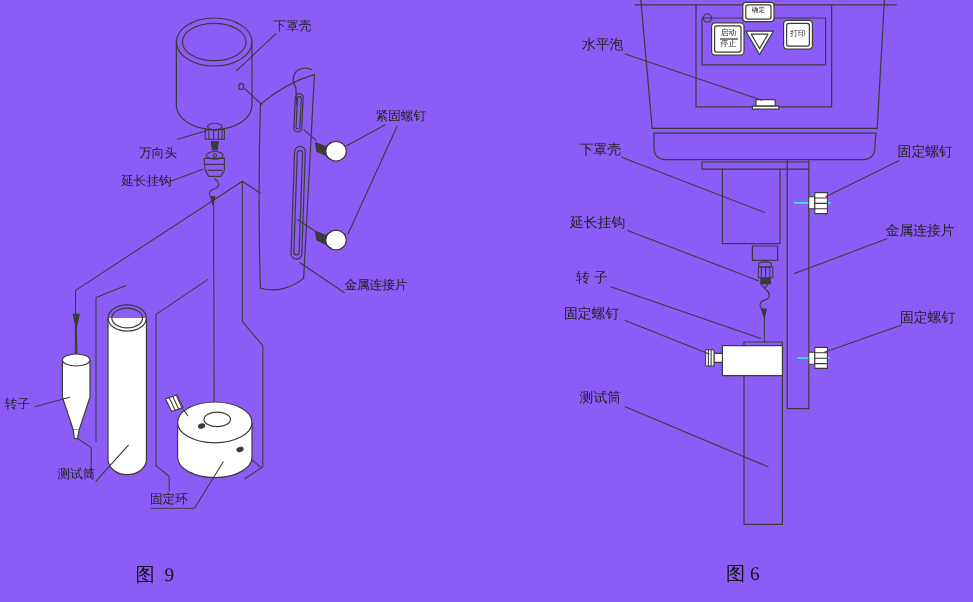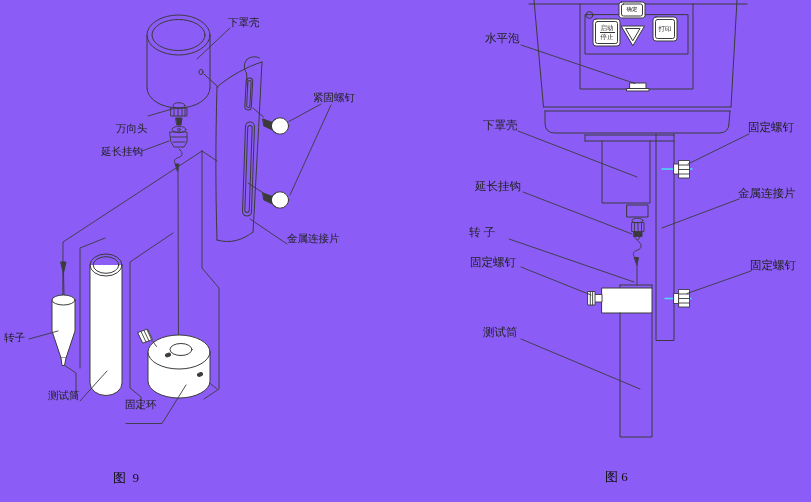--- a/index.html
+++ b/index.html
@@ -1,21 +1,21 @@
 <!DOCTYPE html>
 <html><head>
 <meta charset="utf-8">
 <style>
   html,body{margin:0;padding:0;background:#ffffff;}
   #stage{position:relative;width:811px;height:502px;background:#8b5cf6;overflow:hidden;
          font-family:"Liberation Sans","DejaVu Sans",sans-serif;color:#1f1f1f;}
   svg{position:absolute;left:0;top:0;}
   .lbl{position:absolute;font-size:10.5px;line-height:1.15;white-space:pre;color:#222;}
   .lbl-r{position:absolute;font-size:11.5px;line-height:1.15;white-space:pre;color:#222;}
-  .caption{position:absolute;font-size:13px;color:#111;white-space:pre;
+  .caption{position:absolute;font-size:16px;color:#111;white-space:pre;
            font-family:"Liberation Serif","DejaVu Serif",serif;}
   .btn-txt{position:absolute;font-size:6px;line-height:1.1;color:#222;text-align:center;}
   .btn-two{position:absolute;width:22px;font-size:6.5px;line-height:1.25;color:#222;text-align:center;}
   .btn-two span{display:inline-block;}
   .btn-two .top{border-bottom:1px solid #333;padding:0 1px;}
 </style>
 </head>
 <body>
 
 <div id="stage">
@@ -238,27 +238,27 @@
   </g>
 </svg>
 
 <div class="lbl" style="left:228px;top:16px">下罩壳</div>
 <div class="lbl" style="left:116px;top:122px">万向头</div>
 <div class="lbl" style="left:101px;top:145px">延长挂钩</div>
 <div class="lbl" style="left:313px;top:91px">紧固螺钉</div>
 <div class="lbl" style="left:287px;top:232px">金属连接片</div>
 <div class="lbl" style="left:4px;top:331px">转子</div>
 <div class="lbl" style="left:48px;top:389px">测试筒</div>
-<div class="lbl" style="left:125px;top:398px">固定环</div>
+<div class="lbl" style="left:125px;top:410px">固定环</div>
 <div class="caption" style="left:113px;top:469px">图  9</div>
 
 <div class="lbl-r" style="left:485px;top:32px">水平泡</div>
 <div class="lbl-r" style="left:483px;top:119px">下罩壳</div>
 <div class="lbl-r" style="left:475px;top:180px">延长挂钩</div>
-<div class="lbl-r" style="left:469px;top:226px">转 子</div>
+<div class="lbl-r" style="left:480px;top:226px">转 子</div>
 <div class="lbl-r" style="left:470px;top:256px">固定螺钉</div>
 <div class="lbl-r" style="left:483px;top:326px">测试筒</div>
 <div class="lbl-r" style="left:748px;top:121px">固定螺钉</div>
 <div class="lbl-r" style="left:738px;top:187px">金属连接片</div>
 <div class="lbl-r" style="left:750px;top:259px">固定螺钉</div>
 <div class="caption" style="left:605px;top:468px">图 6</div>
 
 <div class="btn-txt" style="left:622px;top:6px;width:20px;font-size:5.5px">确定</div>
 <div class="btn-two" style="left:596px;top:23.5px">
   <span class="top">启动</span><br>

